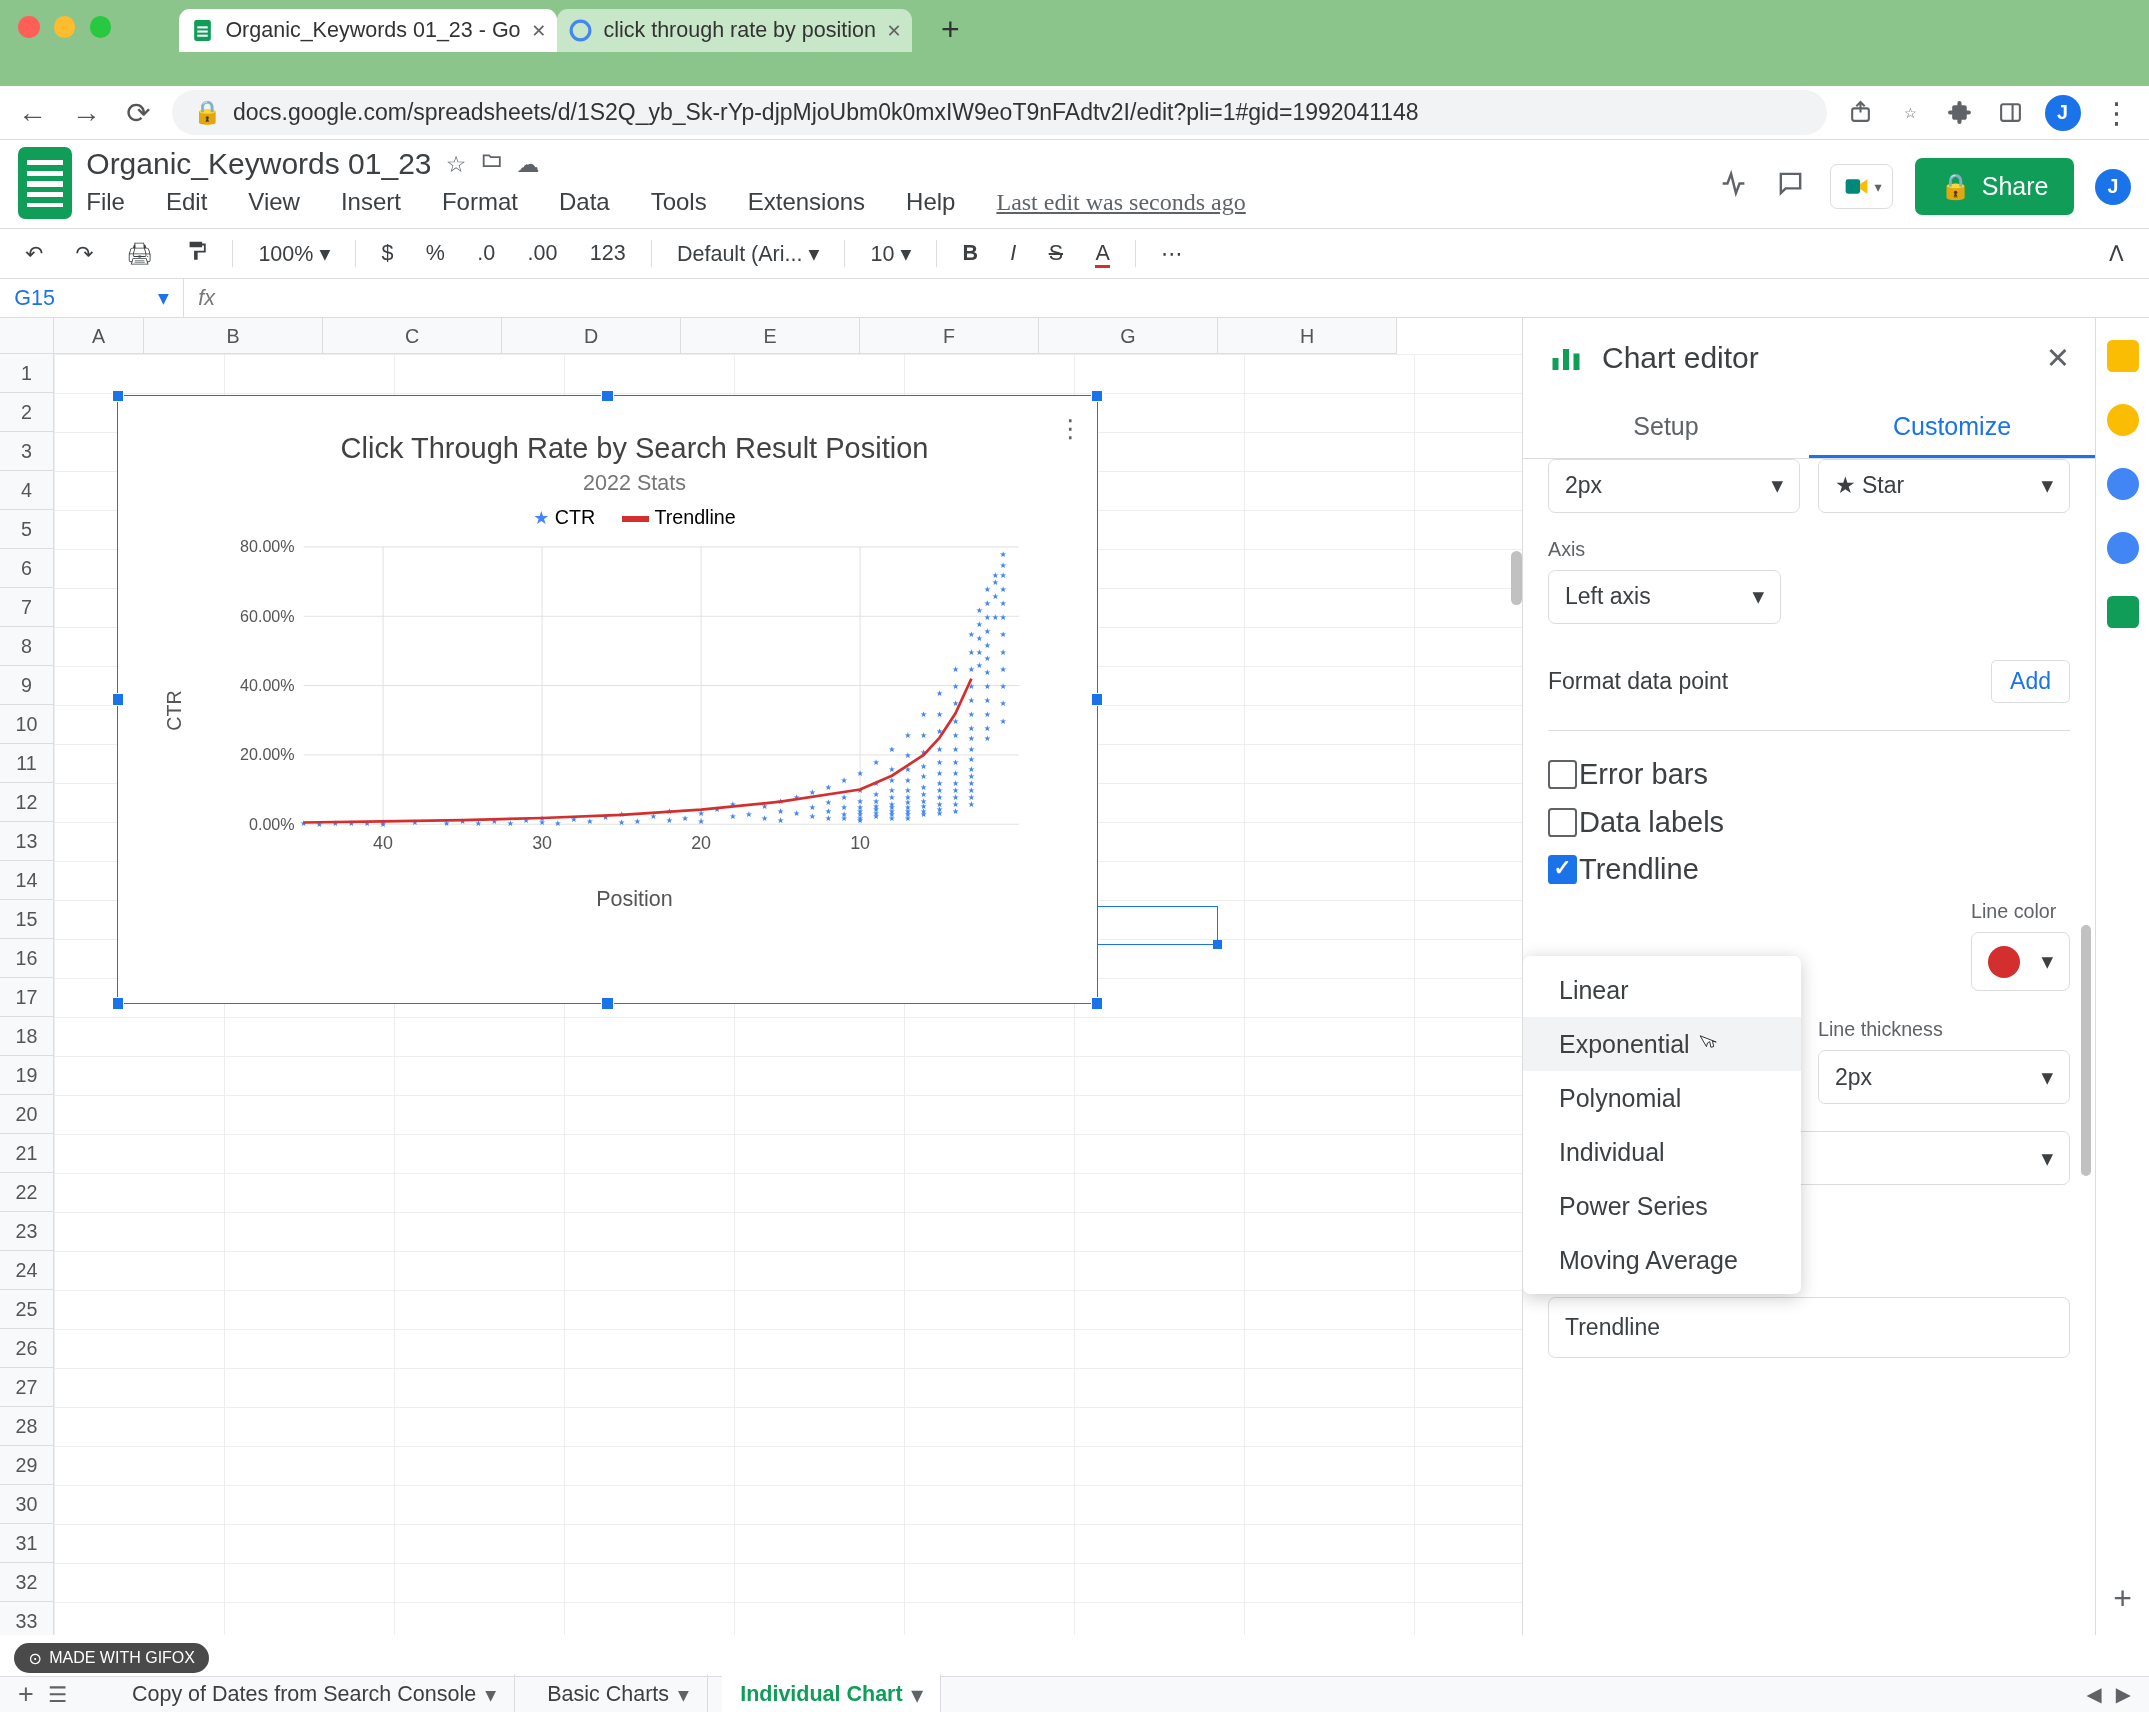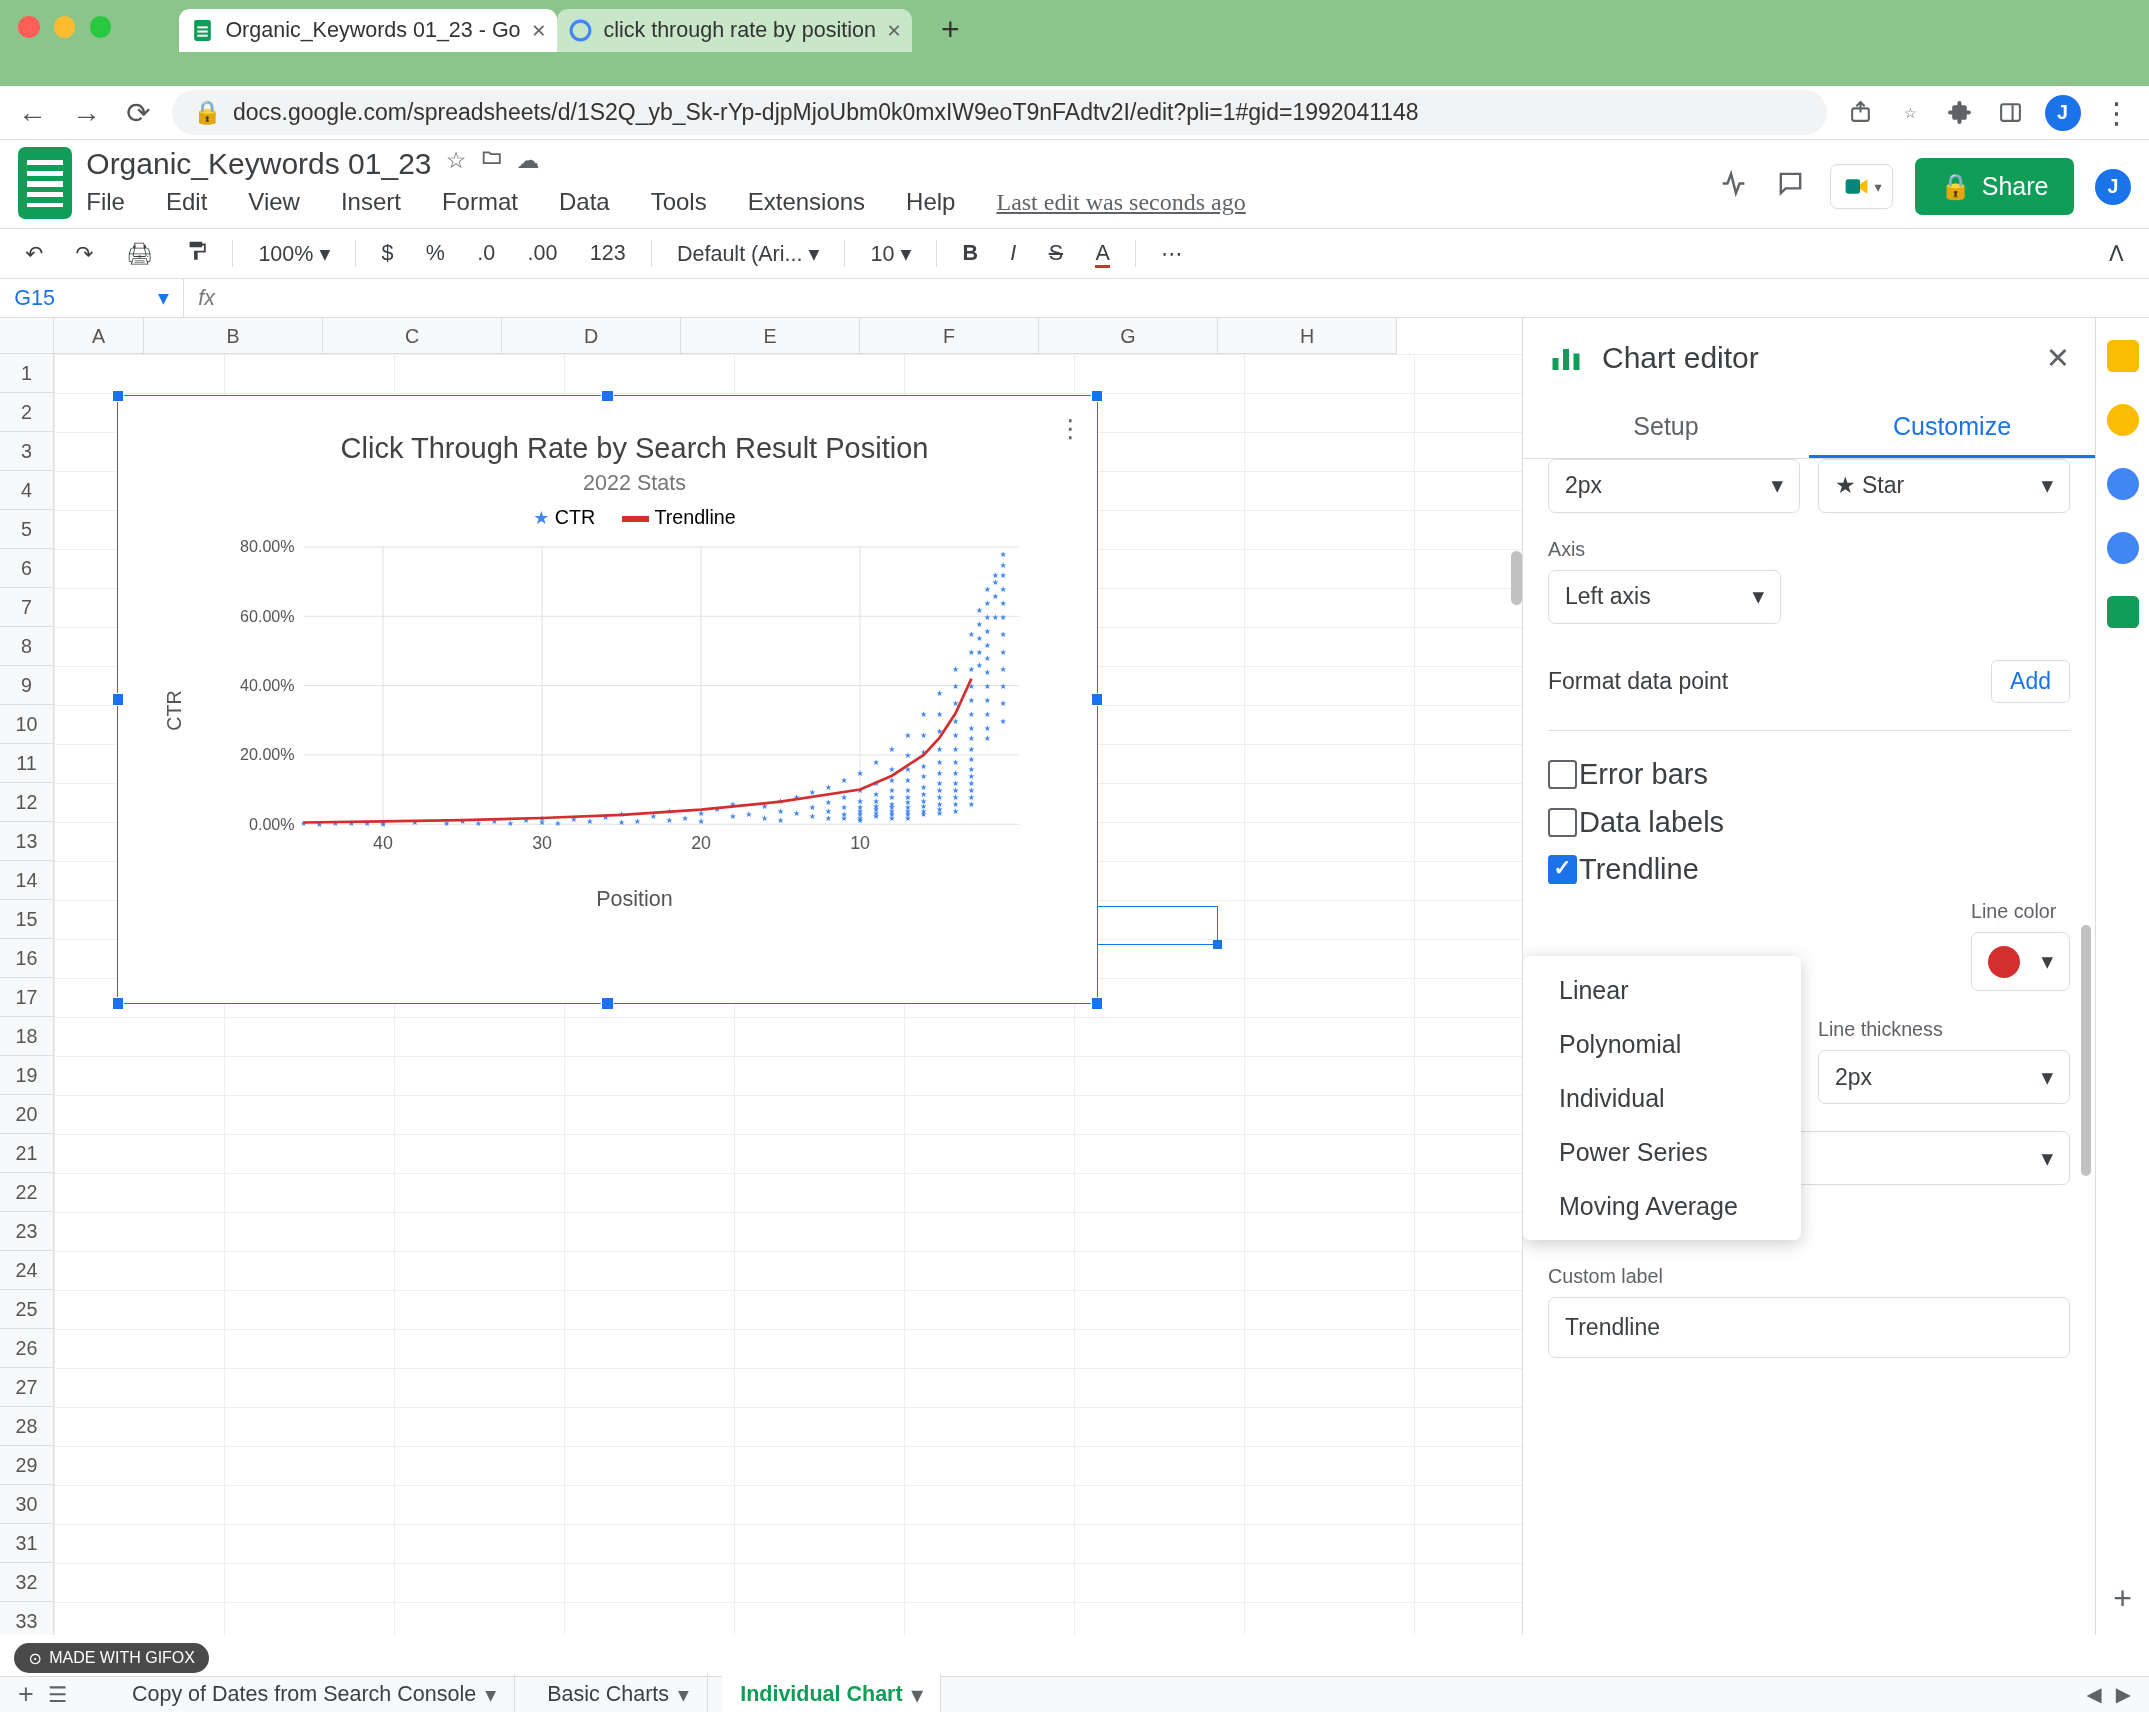--- a/index.html
+++ b/index.html
@@ -22,21 +22,21 @@
 .url-field { flex: 1; background: #f1f3f4; border-radius: 27px; padding: 9px 21.5px; font-size: 23px; color: #333; display: flex; align-items: center; gap: 10.7px; }
 .url-lock { color: #5f6368; }
 .omnibox-icon { width: 32px; height: 32px; color: #5f6368; display:flex; align-items:center; justify-content:center; }
 .avatar-j { width: 36px; height: 36px; border-radius: 50%; background: #1a73e8; color: #fff; display:flex; align-items:center; justify-content:center; font-size: 19.7px; font-weight: bold; }
 
 
 .sheets-header { padding: 7.2px 18px 0 18px; display: flex; align-items: flex-start; gap: 14.3px; }
 .sheets-logo { width: 54px; height: 72px; background: #0f9d58; border-radius: 7.2px; position: relative; }
 .sheets-logo::after { content:''; position:absolute; inset: 12.5px 9px; background: repeating-linear-gradient(#fff 0 5.4px, transparent 5.4px 10.7px); }
 .title-area { flex: 1; }
-.doc-title-row { display: flex; gap: 14.3px; }
+.doc-title-row { display: flex; align-items: center; gap: 14.3px; }
 .doc-title { font-size: 30px; color: #3c4043; }
 .doc-icon { color: #5f6368; font-size: 23px; }
 .menus { display: flex; gap: 41px; font-size: 24px; color: #3c4043; margin-top: 7.2px; align-items: center; }
 .last-edit { text-decoration: underline; color: #5f6368; font-family: Liberation Serif, serif; }
 .header-right { display: flex; align-items: center; gap: 21.5px; margin-top: 10.7px; }
 .share-btn { background: #0f9d58; color: #fff; padding: 14.3px 25px; border-radius: 7.2px; font-size: 25px; display:flex; align-items:center; gap:10.7px; font-weight: 500; }
 .meet-btn { display:flex; align-items:center; gap:3.6px; border: 0.9px solid #dadce0; border-radius: 7.2px; padding: 7.2px 10.7px; }
 
 
 .toolbar { border-top: 0.9px solid #ddd; border-bottom: 0.9px solid #ddd; padding: 7.2px 18px; display: flex; align-items: center; gap: 18px; font-size: 21.5px; color: #3c4043; margin-top: 9px; position: relative; }
@@ -631,20 +631,26 @@
         <div class="checkbox"></div>
         <span>Show R²</span>
       </div>
 
       <div class="field-label">Custom label</div>
       <input class="text-input" value="Trendline" style="">
 
       
       <div class="dropdown-menu" style="left:0; top:497px; width:278px">
         <div class="dd-item">Linear</div>
+        <div class="dd-item hovered">
+          <span>Exponential</span>
+          <svg style="position:absolute;margin-left:7.2px;margin-top:1.8px" width="21.5" height="21.5" viewBox="0 0 24 24">
+              <path d="M8 2v14l3-3h3l-2 6 3 1 2-6 3 3z" transform="rotate(-30 12 12)" fill="#fff" stroke="#333"></path>
+            </svg>
+        </div>
         <div class="dd-item">Polynomial</div>
         <div class="dd-item">Individual</div>
         <div class="dd-item">Power Series</div>
         <div class="dd-item">Moving Average</div>
       </div>
       <div class="editor-scroll"></div>
     </div>
   </div>
 
   <div class="side-panel">

